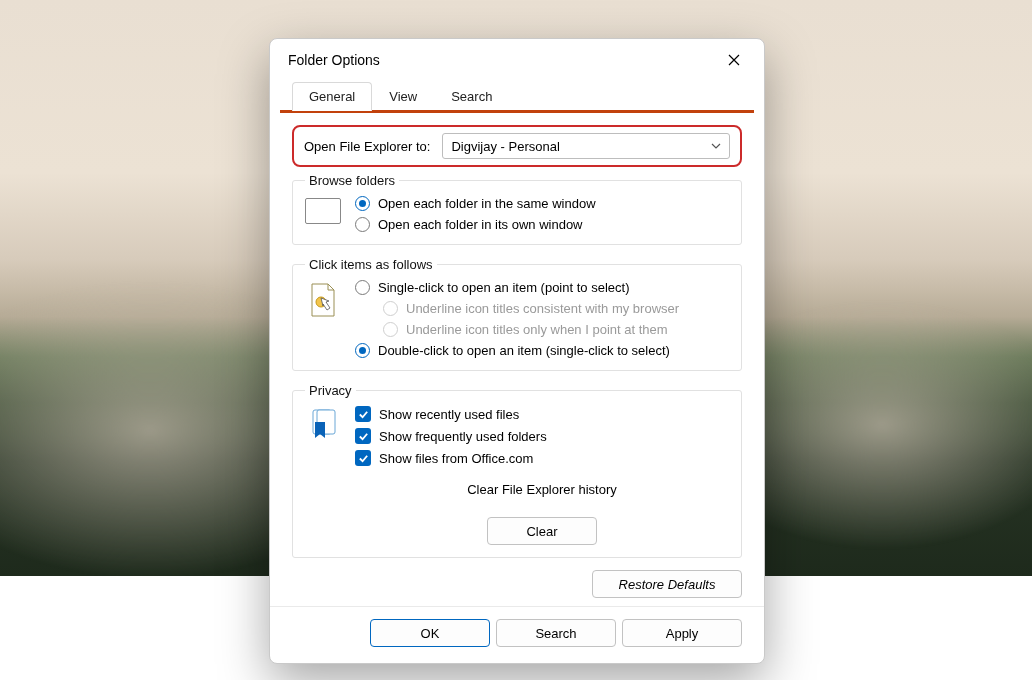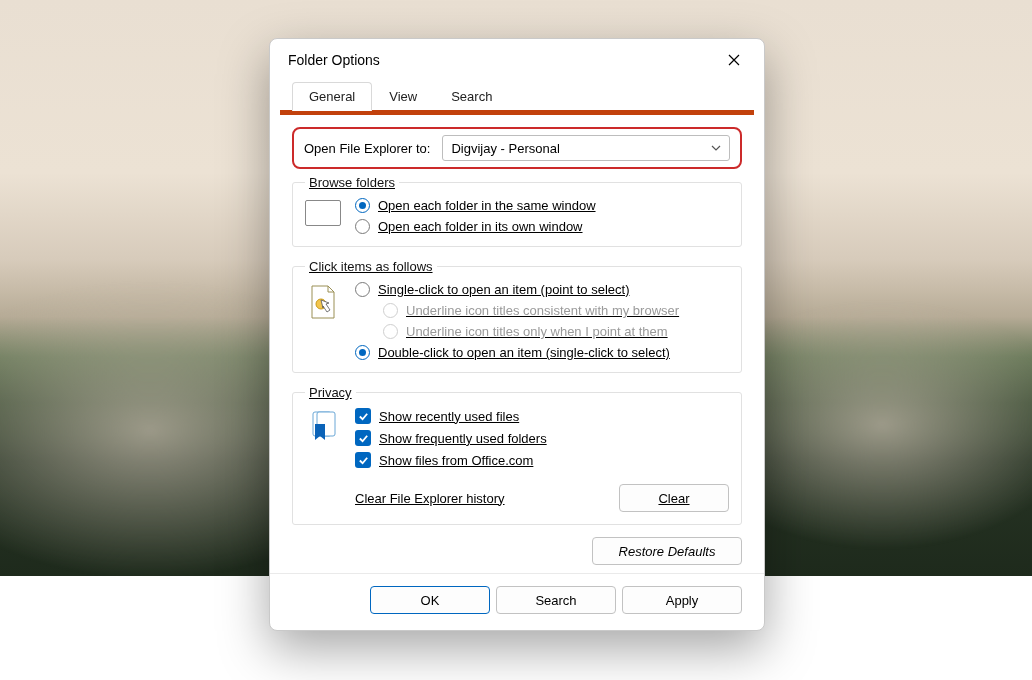--- a/index.html
+++ b/index.html
@@ -69,21 +69,21 @@
     justify-content: center;
     border-radius: 4px;
     cursor: pointer;
   }
   .close-btn svg { width: 12px; height: 12px; }
 
   .tabs {
     display: flex;
     padding-left: 12px;
     gap: 0;
-    border-bottom: 5px solid #c2410c;
+    border-bottom: 3px solid #c2410c;
     margin: 0 10px;
   }
   .tab {
     padding: 6px 16px 6px 16px;
     font-size: 13px;
     color: #222;
     cursor: pointer;
     border: 1px solid transparent;
     border-bottom: none;
     position: relative;
@@ -124,21 +124,20 @@
   .dropdown .dd-text { flex: 1; }
   .dropdown .chev {
     width: 10px; height: 10px;
   }
 
   fieldset.group {
     border: 1px solid #e1e1e1;
     border-radius: 3px;
     margin: 12px 0 0 0;
     padding: 8px 12px 12px 12px;
-    text-decoration: underline;
   }
   fieldset.group legend {
     padding: 0 4px;
     font-size: 13px;
     color: #111;
   }
   .group-body {
     display: flex;
     align-items: flex-start;
     gap: 14px;
@@ -194,20 +193,21 @@
     justify-content: center;
     box-sizing: border-box;
   }
   .checkbox svg { width: 11px; height: 11px; }
 
   .button-row {
     display: flex;
     align-items: center;
     gap: 10px;
     margin-top: 10px;
+    flex-direction: column;
   }
   .button-row .spacer { flex: 1; }
   .btn {
     min-width: 80px;
     height: 26px;
     border: 1px solid #c2c2c2;
     border-radius: 4px;
     background: #fdfdfd;
     display: inline-flex;
     align-items: center;

